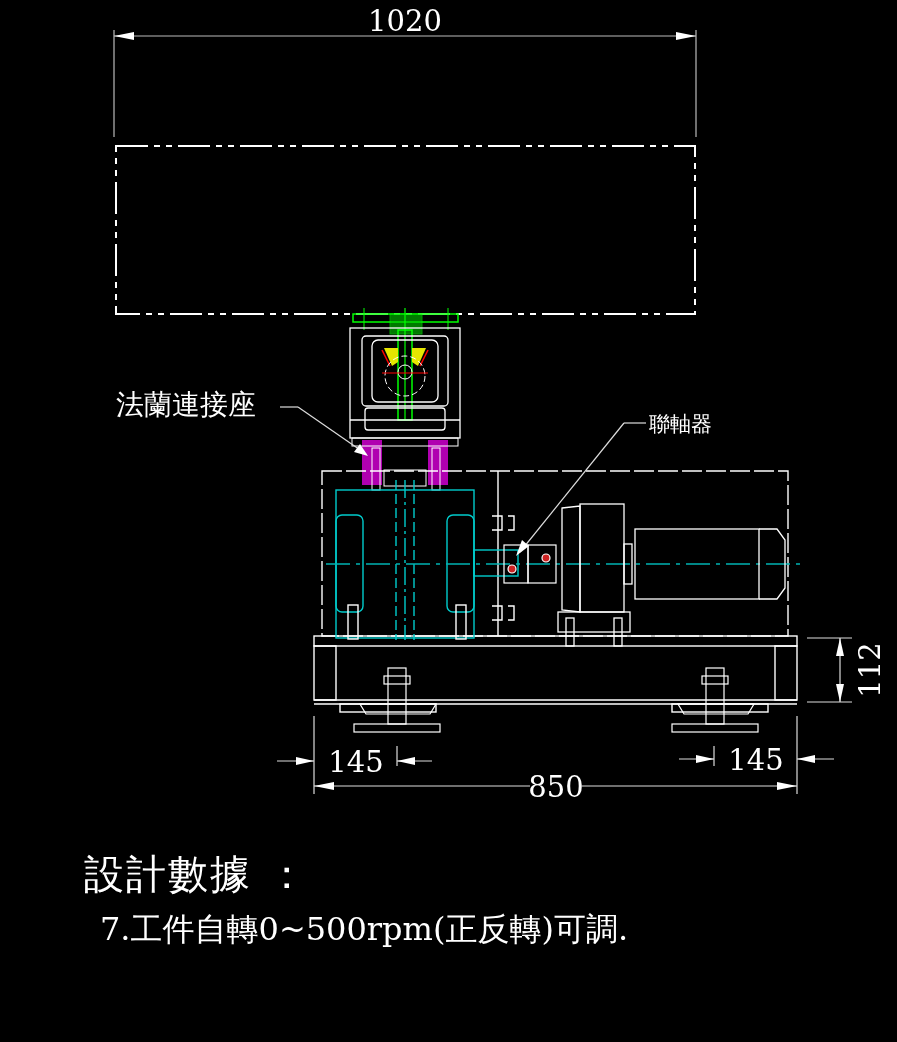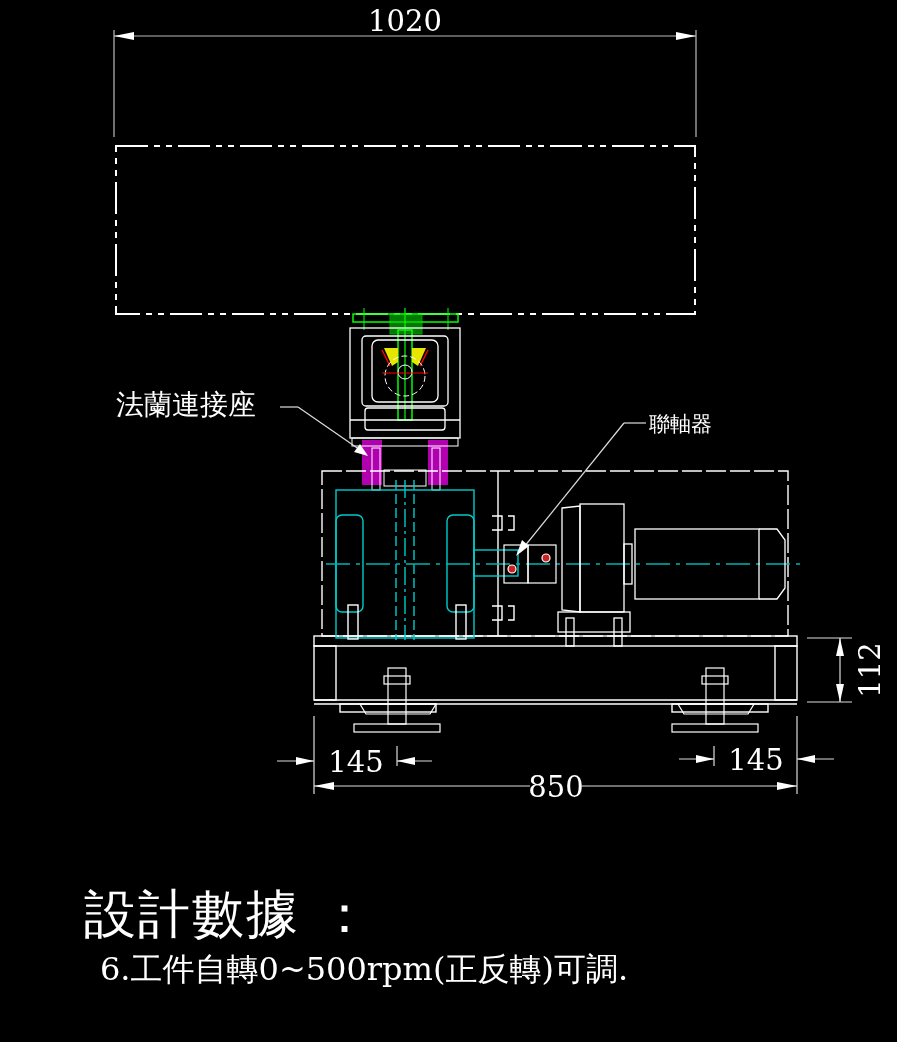--- a/index.html
+++ b/index.html
@@ -1,21 +1,21 @@
 <!DOCTYPE html>
 <html><head>
 <meta charset="utf-8">
 <style>
   html, body { margin:0; padding:0; background:#000; }
   body { width:897px; height:1042px; position:relative; overflow:hidden; font-family:"DejaVu Serif", serif; }
   svg { position:absolute; left:0; top:0; }
   .dimtxt { fill:#fff; font-family:"DejaVu Serif", serif; }
   .label { fill:#fff; font-family:"DejaVu Serif", serif; }
   .notes { position:absolute; left:84px; top:845px; color:#fff; font-family:"DejaVu Serif", serif; }
-  .notes .title { font-size:52px; letter-spacing:2px; line-height:58px;margin-top:40px; }
+  .notes .title { font-size:40px; letter-spacing:2px; line-height:58px; }
   .notes .line { font-size:32px; line-height:52px; padding-left:16px; white-space:nowrap; }
   .notes .line2 { padding-left:12px; }
 </style>
 </head>
 <body>
 
 <svg width="897" height="1042" viewBox="0 0 897 1042">
 
   <g stroke="#bbb" stroke-width="1.2" fill="none">
     <line x1="114" y1="30" x2="114" y2="137"></line>
@@ -165,14 +165,14 @@
   <g stroke="#ddd" stroke-width="1.2" fill="#fff">
     <line x1="624" y1="423" x2="646" y2="423"></line>
     <line x1="624" y1="423" x2="520" y2="552"></line>
     <polygon points="516,556 522,540 529,546" stroke="none"></polygon>
   </g>
   <text class="label" x="649" y="431" font-size="21">聯軸器</text>
 </svg>
 
 <div class="notes">
   <div class="title">設計數據 ：</div>
-  <div class="line">6.工件自轉0~500rpm(正反轉)可調.</div>
+  <div class="line">7.工件自轉0~500rpm(正反轉)可調.</div>
 </div>
 
 </body></html>

